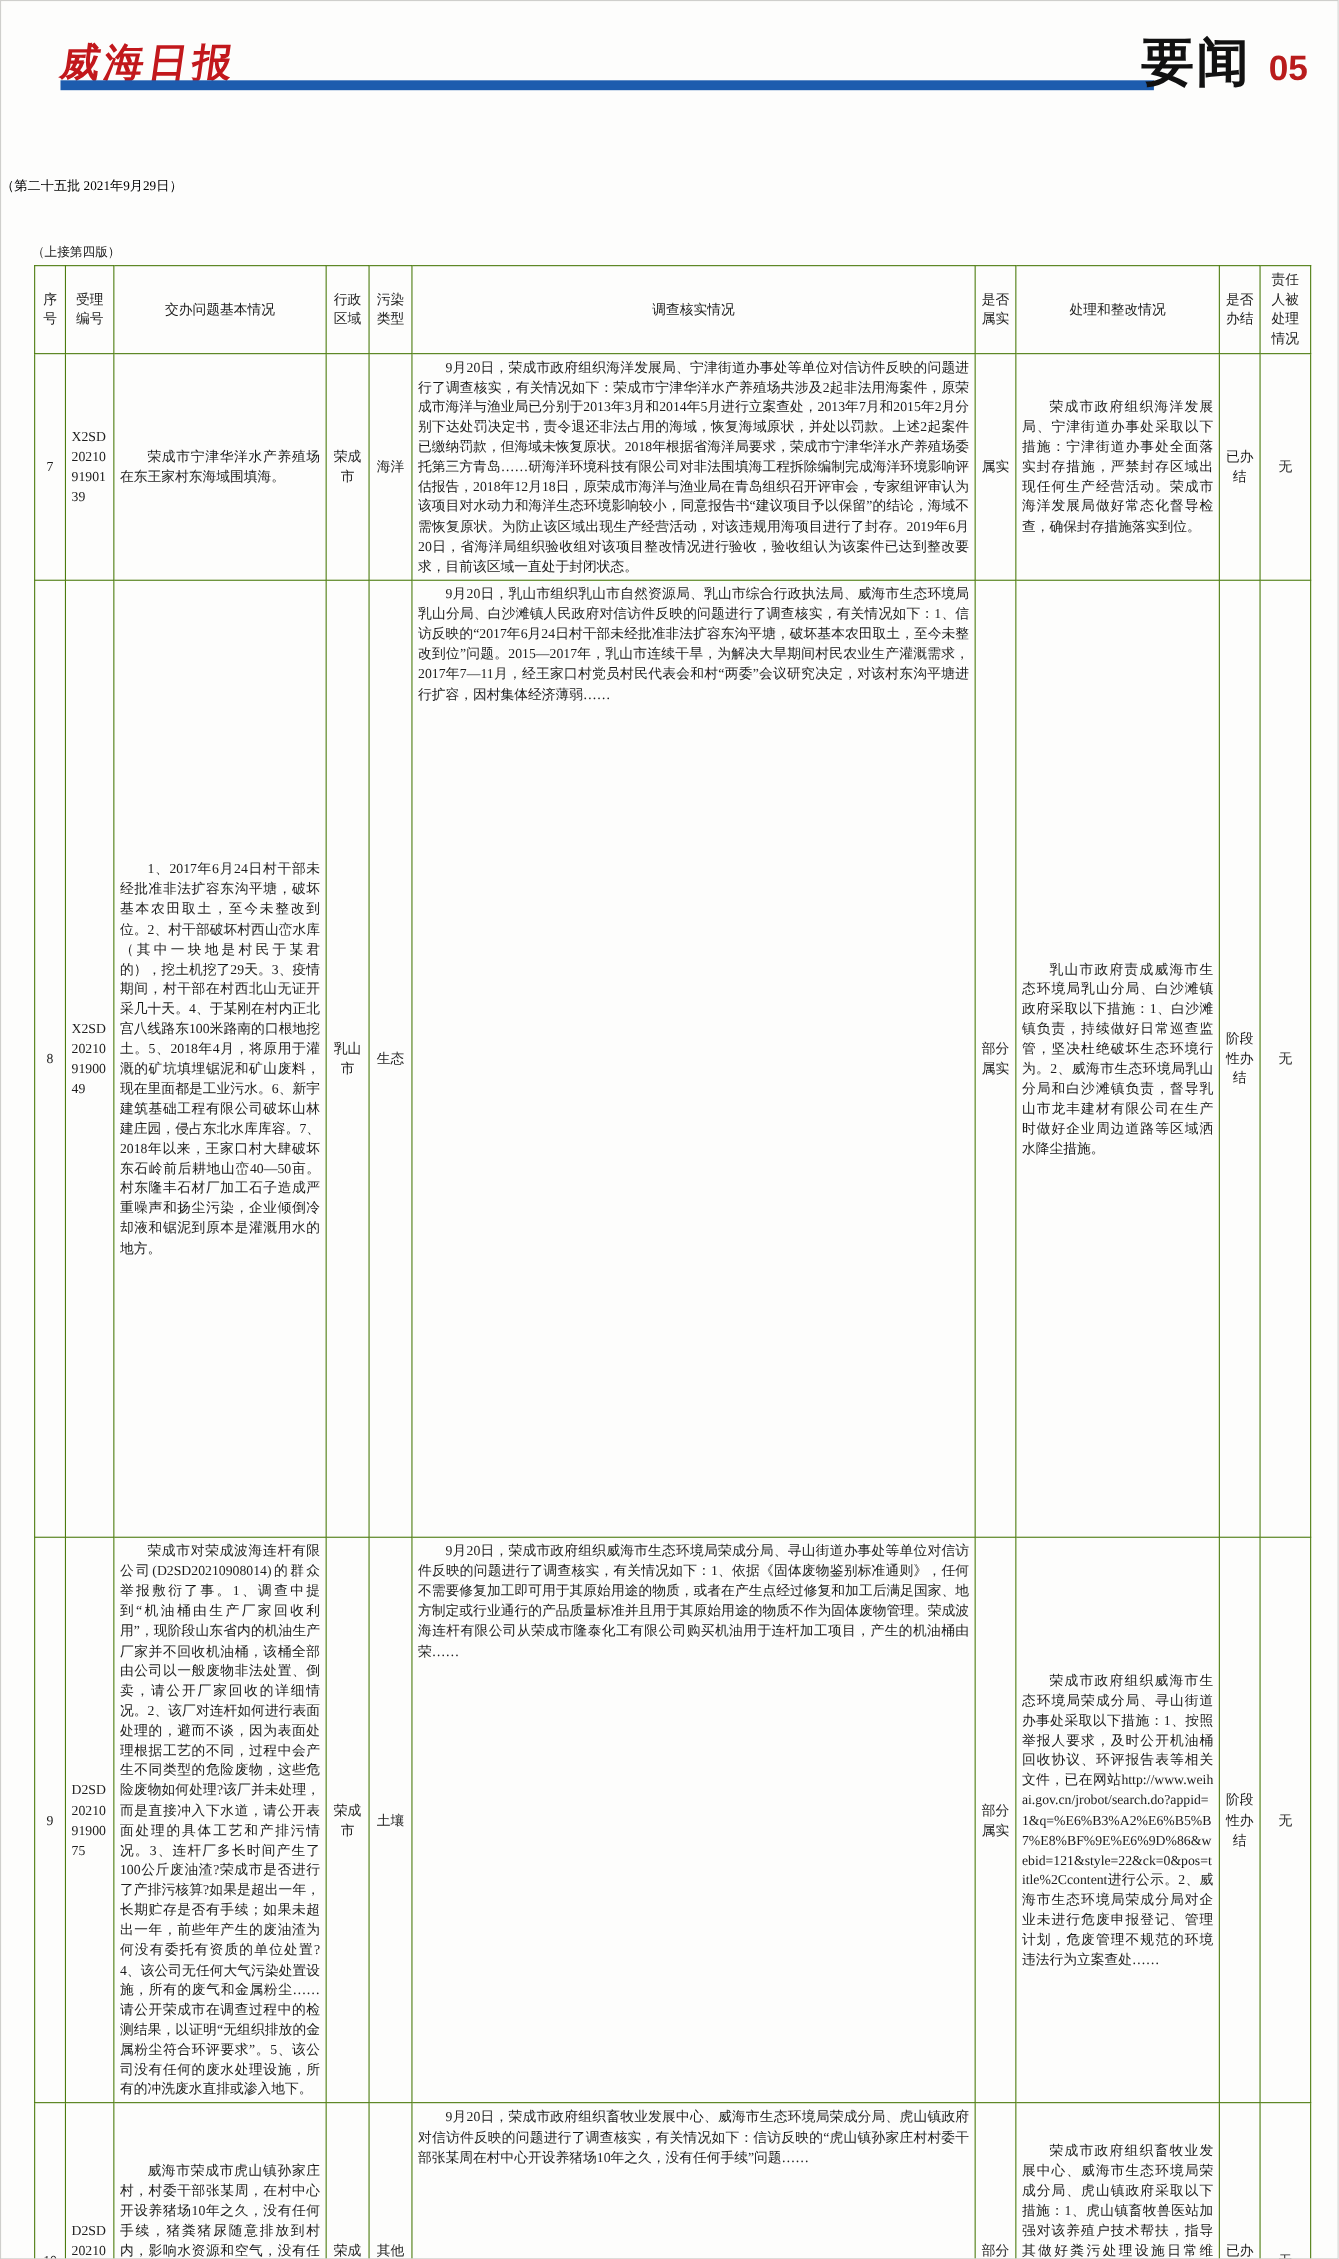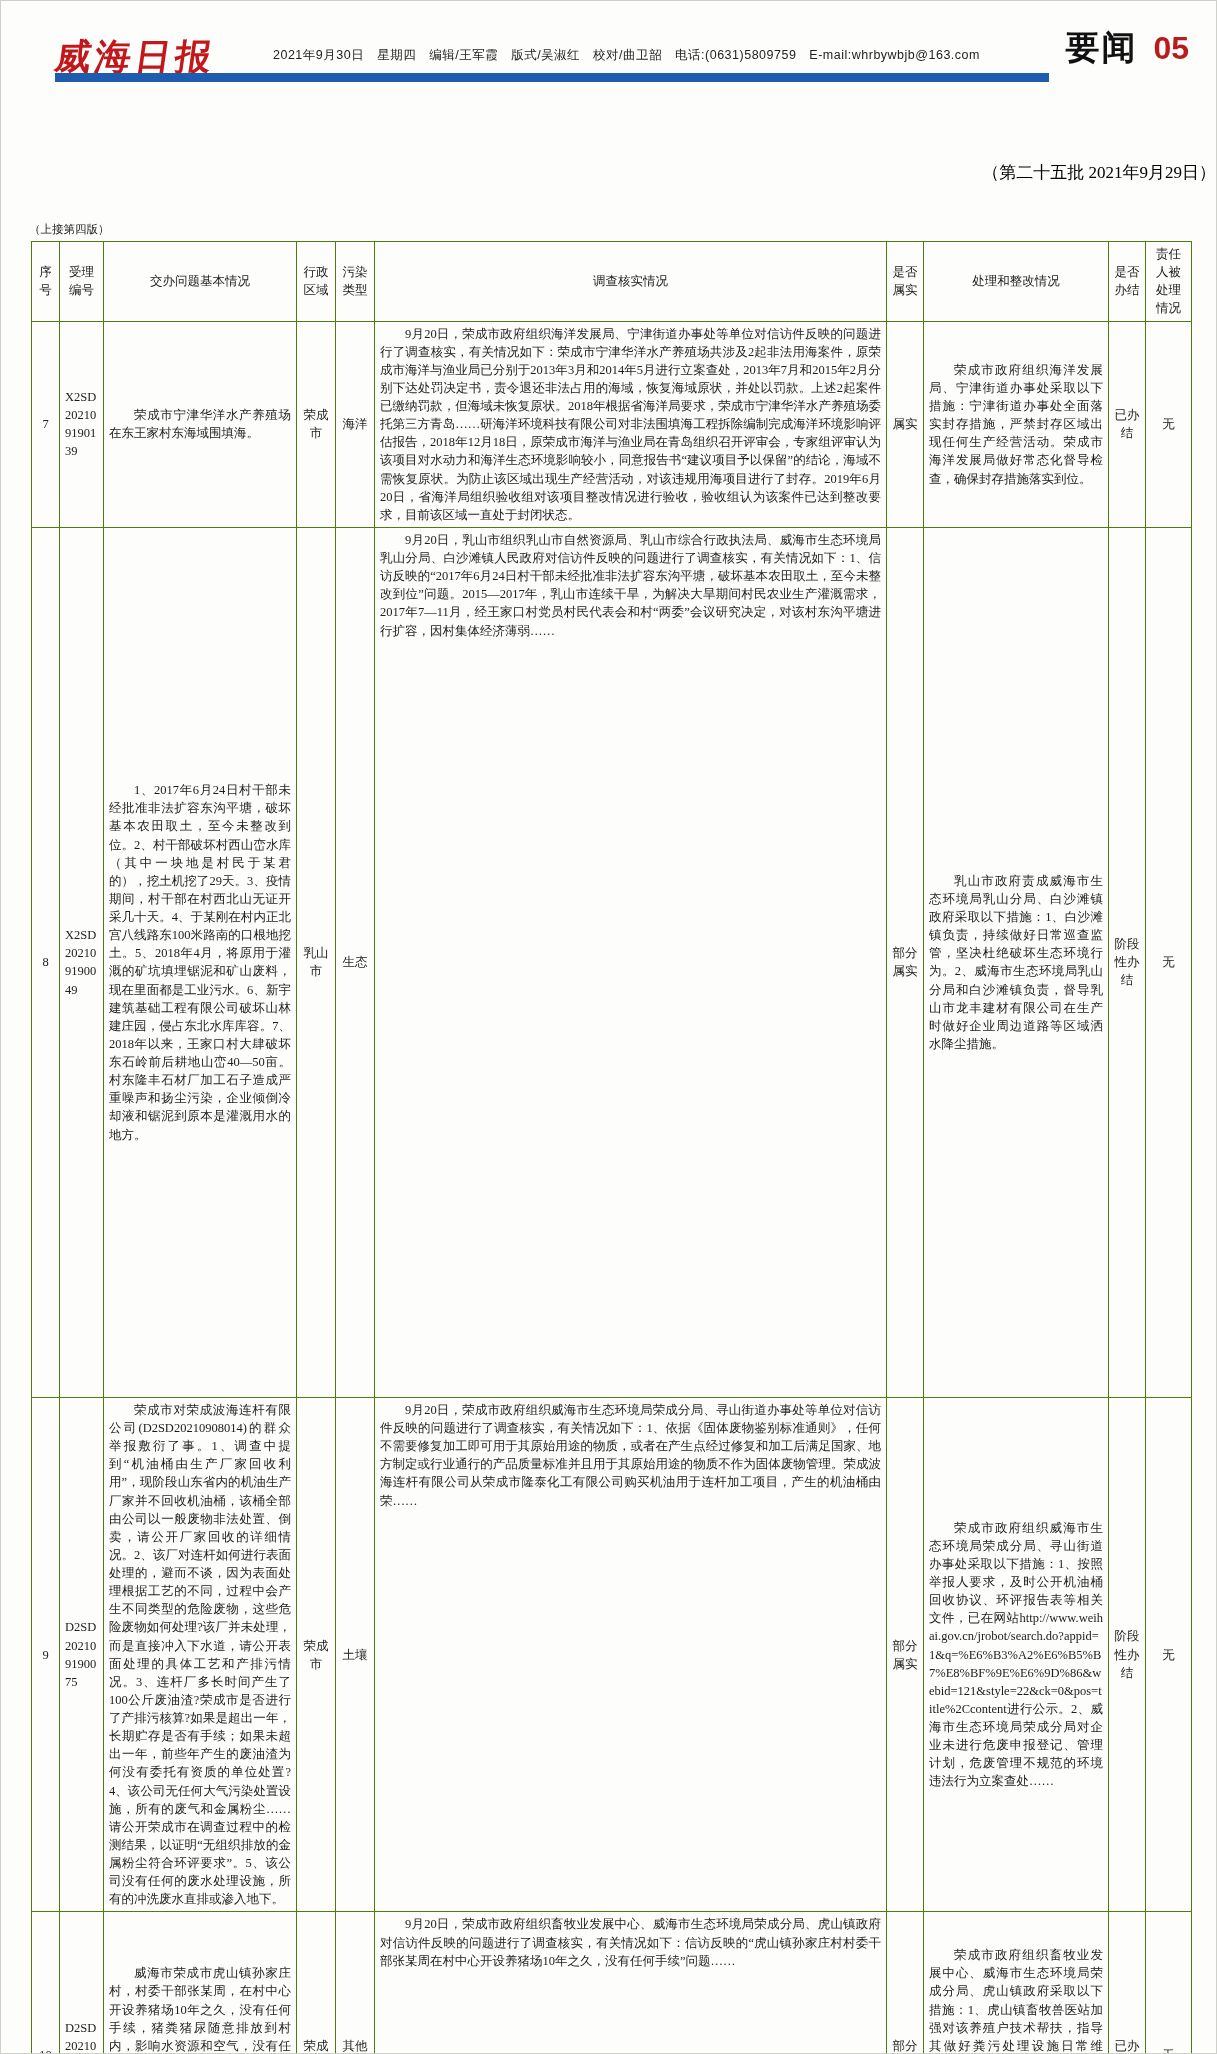--- a/index.html
+++ b/index.html
@@ -4,46 +4,45 @@
 <style>
   html,body{margin:0;padding:0;background:#e8e8e6;}
   body{width:1217px;height:2054px;position:relative;font-family:"Liberation Serif","DejaVu Serif",serif;color:#1c1c1c;}
   .page{position:absolute;left:0;top:0;width:1215px;height:2052px;background:#fdfdfc;border:1px solid #cfcfcc;overflow:hidden;}
 
   
   .logo{position:absolute;left:54px;top:32px;font-size:36px;font-weight:bold;color:#c2181c;transform:skewX(-8deg);letter-spacing:4px;font-family:"Liberation Serif",serif;}
   .dateline{position:absolute;left:272px;top:46px;font-size:12.5px;color:#222;letter-spacing:.5px;white-space:nowrap;font-family:"Liberation Sans","DejaVu Sans",sans-serif;}
   .blueband{position:absolute;left:54px;top:72px;width:994px;height:9px;background:#1d5cae;}
   .section-block{position:absolute;right:27px;top:24px;display:flex;align-items:baseline;gap:16px;}
-  .section-label{font-size:34px;font-weight:bold;color:#111;letter-spacing:2px;font-family:"Liberation Sans","DejaVu Sans",sans-serif;}
+  .section-label{font-size:48px;font-weight:bold;color:#111;letter-spacing:2px;font-family:"Liberation Sans","DejaVu Sans",sans-serif;}
   .page-number{font-size:32px;font-weight:bold;color:#b91c1c;font-family:"Liberation Sans","DejaVu Sans",sans-serif;}
 
   
   .title{position:absolute;left:0;top:94px;width:100%;text-align:center;font-size:47px;font-weight:bold;letter-spacing:3px;color:#000;}
-  .subtitle{position:absolute;left:0;top:160px;width:100%;text-align:right;font-size:17px;color:#000;}
+  .subtitle{position:absolute;left:0;top:160px;width:100%;text-align:left;font-size:12px;color:#000;}
   .continuation{position:absolute;left:28px;top:221px;font-size:11.5px;color:#222;}
 
   
   table.report{position:absolute;left:30px;top:240px;width:1160px;border-collapse:collapse;table-layout:fixed;}
   table.report th,table.report td{border:1px solid #4d7c0f;font-size:12.5px;line-height:1.45;color:#1c1c1c;padding:3px 5px;box-sizing:border-box;}
   table.report th{font-weight:normal;text-align:center;vertical-align:middle;height:56px;font-size:12.5px;}
   td.center{text-align:center;vertical-align:middle;}
   td.idcell{text-align:left;vertical-align:middle;word-break:break-all;font-family:"Liberation Serif",serif;margin-left:40px;}
   td.problem{text-align:justify;vertical-align:middle;text-indent:2em;}
   td.invest{text-align:justify;vertical-align:top;text-indent:2em;padding-top:8px;}
   td.handle{text-align:justify;vertical-align:middle;text-indent:2em;word-break:break-all;margin-left:16px;}
   tr.r7{height:186px;} tr.r8{height:870px;} tr.r9{height:400px;} tr.r10{height:286px;}
 </style>
 </head>
 <body>
 
 <div class="page">
 
   <div class="logo">威海日报</div>
-  <div class="dateline">2021年9月30日　星期四　编辑/王军霞　版式/吴淑红　校对/曲卫韶　电话:(0631)5809759　E-mail:whrbywbjb@163.com</div>
   <div class="blueband"></div>
   <div class="section-block">
     <span class="section-label">要闻</span>
     <span class="page-number">05</span>
   </div>
 
   <div class="subtitle">（第二十五批 2021年9月29日）</div>
   <div class="continuation">（上接第四版）</div>
 
   <table class="report">

